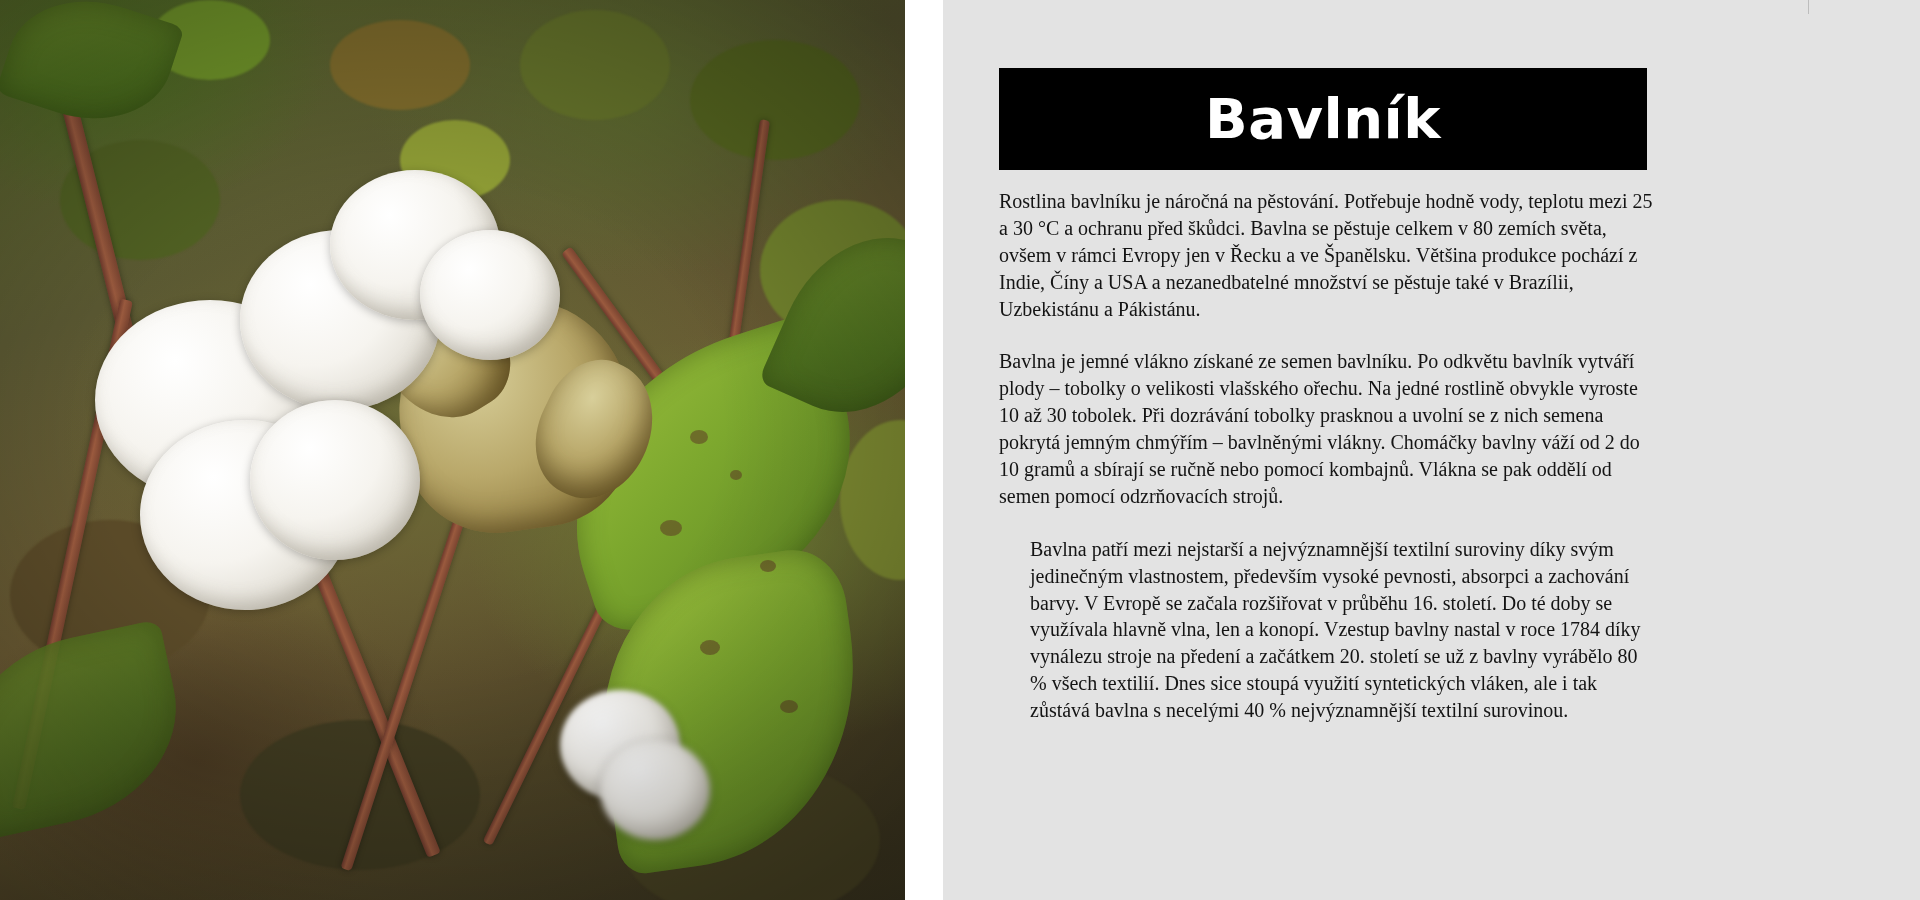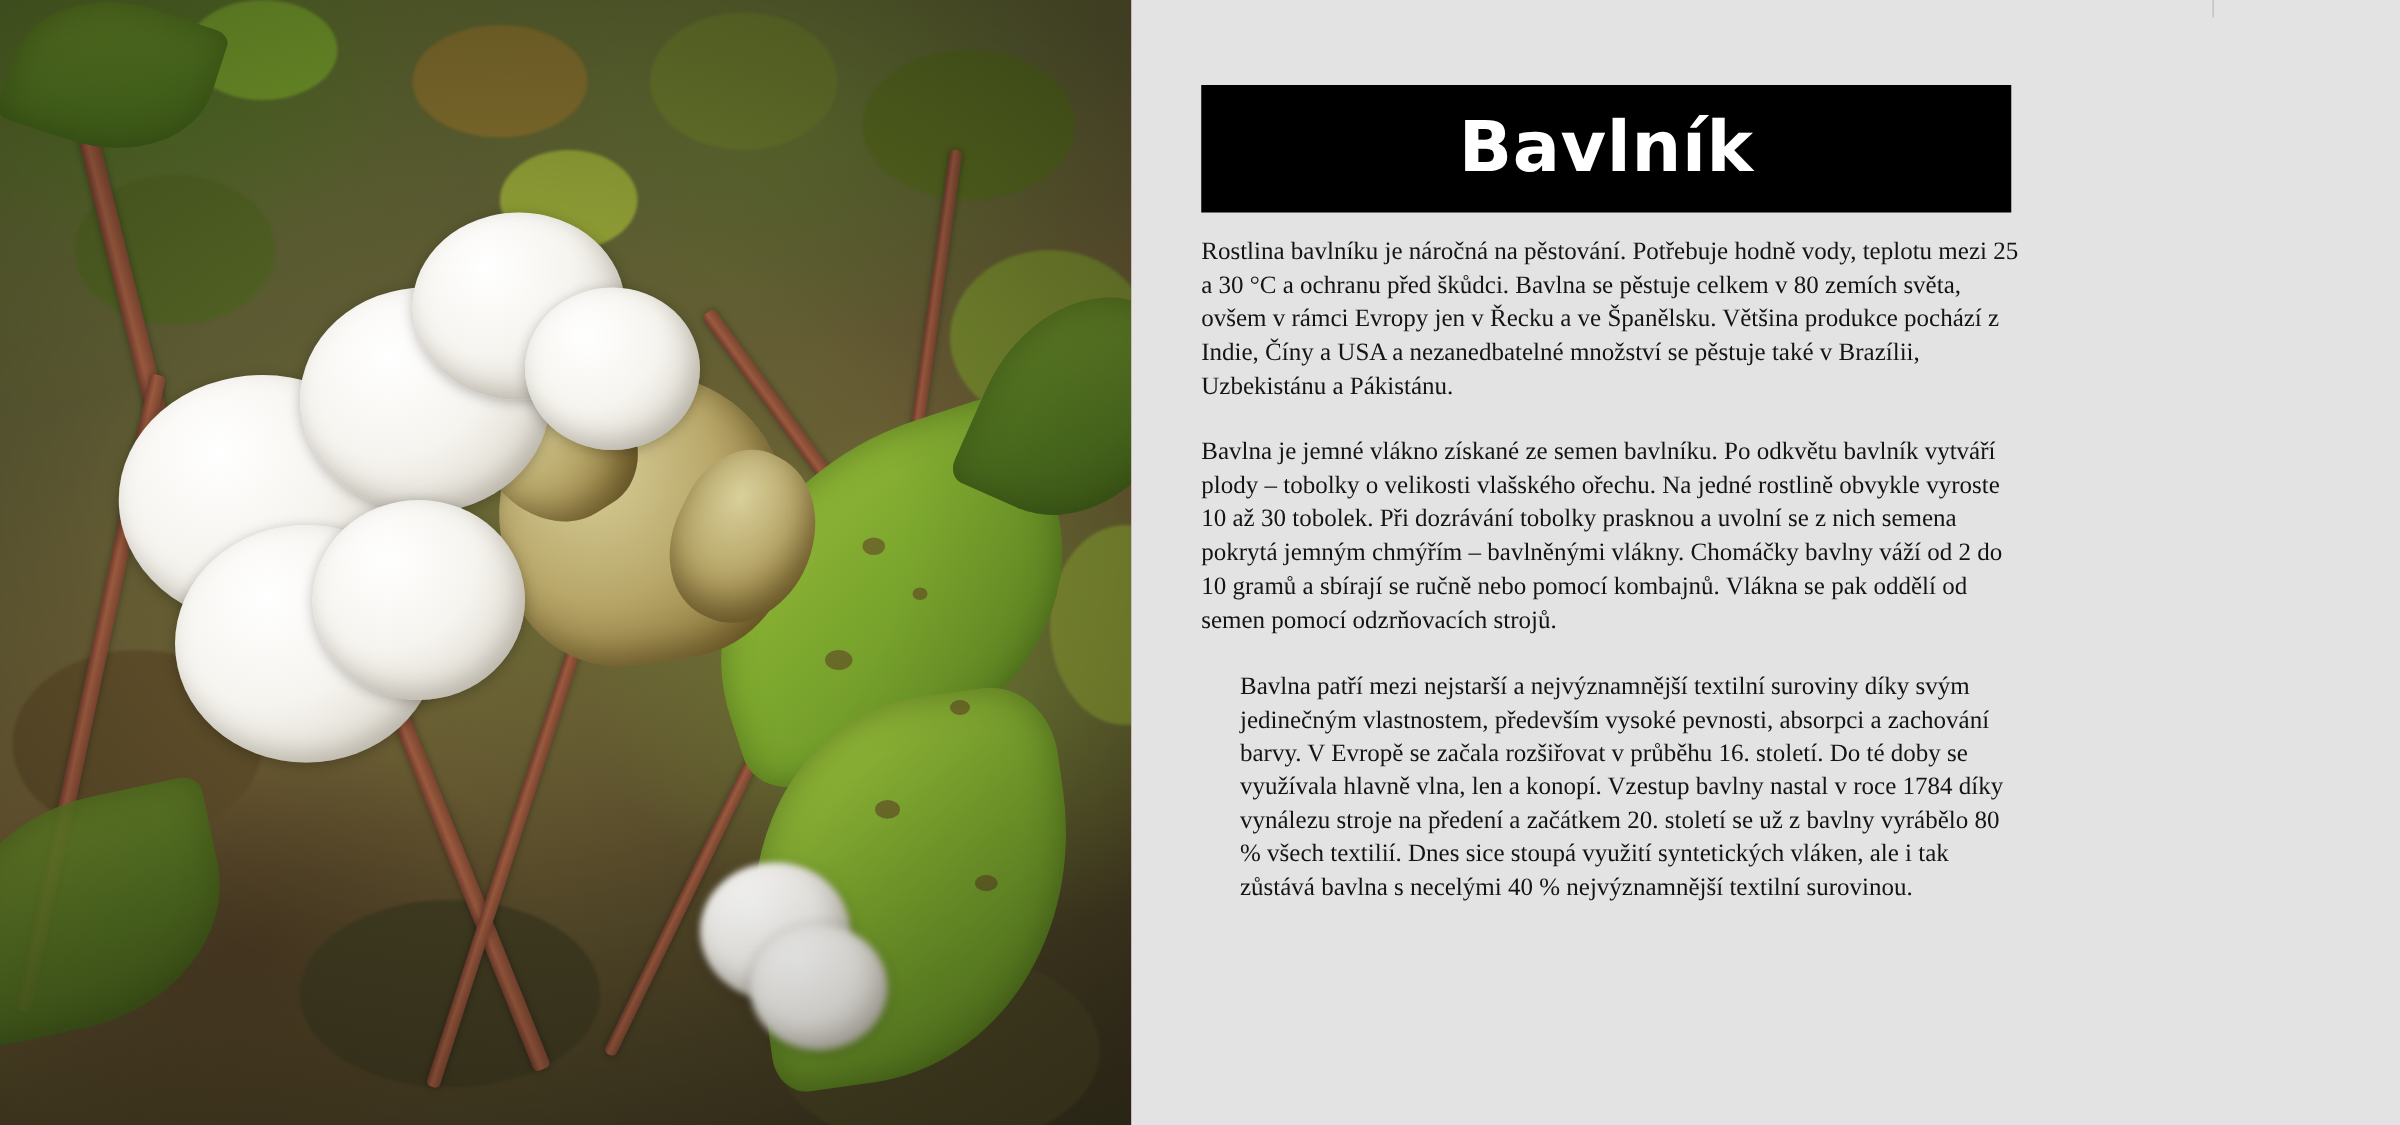--- a/index.html
+++ b/index.html
@@ -11,21 +11,22 @@
     height: 900px;
     overflow: hidden;
     background: #e3e3e3;
     font-family: "Liberation Sans", sans-serif;
   }
   .page {
     position: relative;
     width: 1920px;
     height: 900px;
     display: flex;
-    background: #be185d;
+    background: #ffffff;
+    gap: 38px;
   }
 
   
   .photo-panel {
     position: relative;
     width: 905px;
     height: 900px;
     overflow: hidden;
     background: #3e4a24;
     flex: 0 0 905px;

